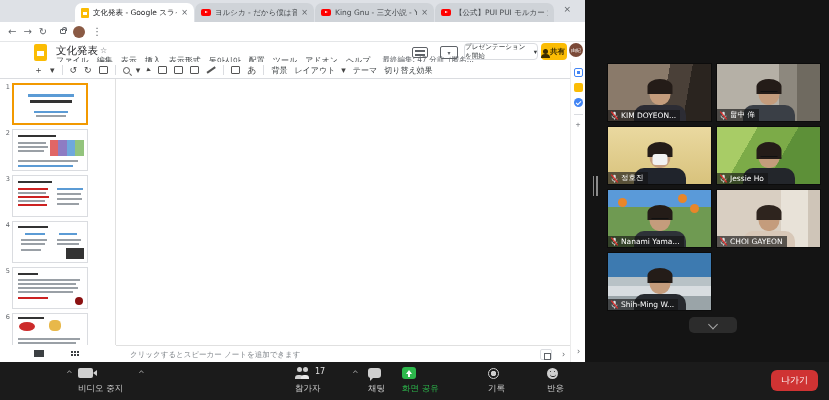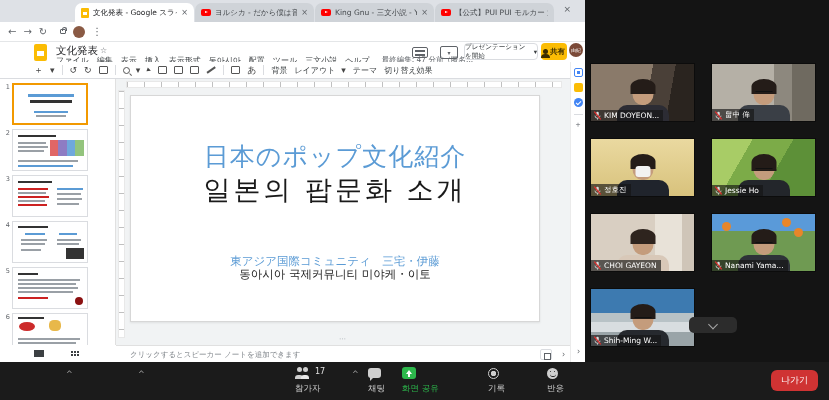--- a/index.html
+++ b/index.html
@@ -108,22 +108,22 @@
   .sp-tasks { background:#4285f4; border-radius:50%; position:relative;}
   .sp-tasks::after{content:""; position:absolute; left:2px; top:2.5px; width:4px; height:2px; border-left:1px solid #fff; border-bottom:1px solid #fff; transform:rotate(-45deg);}
   .sp-div { width:9px; height:1px; background:#dadce0; margin:7px auto 0 auto; }
   .sp-plus { font-size:8px; color:#5f6368; text-align:center; margin-top:4px; }
   .sp-chev { position:absolute; left:0; width:15px; bottom:6px; text-align:center; font-size:8px; color:#5f6368; }
 
   
   .divider-handle { position:absolute; left:590px; top:176px; width:10px; height:20px; display:flex; gap:2px; justify-content:center; }
   .divider-handle span { width:1.5px; height:100%; background:#8a8a8a; }
 
-  .videos { position:absolute; left:590px; top:63px; width:214px; height:252px; display:grid;
-    grid-template-columns:105px 105px; grid-template-rows:59px 59px 59px 59px; gap:16px;text-decoration:underline; }
+  .videos { position:absolute; left:607px; top:63px; width:214px; height:252px; display:grid;
+    grid-template-columns:105px 105px; grid-template-rows:59px 59px 59px 59px; gap:4px;text-decoration:underline; }
   .tile { position:relative; background:#333; overflow:hidden; border:1px solid #0c0c0c; }
   .tile.active { border:2px solid var(--active-border,#bcd63c); }
   .plabel { position:absolute; left:0; bottom:0; display:flex; align-items:center; gap:2px;
     background:rgba(20,20,20,0.65); color:#fff; font-size:7.5px; padding:1px 4px 1px 2px; max-width:98%; white-space:nowrap; }
   .person { position:absolute; left:50%; bottom:0; transform:translateX(-50%); width:58px; height:40px; }
   .p-head { position:absolute; left:50%; top:0; transform:translateX(-50%); width:21px; height:24px; border-radius:50% 50% 45% 45%; background:#c49c7c; }
   .p-hair { position:absolute; left:50%; top:-2px; transform:translateX(-50%); width:25px; height:15px; border-radius:50% 50% 0 0; background:#241c18; }
   .p-torso { position:absolute; left:50%; bottom:-6px; transform:translateX(-50%); width:52px; height:22px; border-radius:10px 10px 0 0; background:#2c2c34; }
   .p-mask { position:absolute; left:50%; top:10px; transform:translateX(-50%); width:15px; height:11px; border-radius:3px; background:#f2f2f2; }
   .p-glasses { position:absolute; left:50%; top:10px; transform:translateX(-50%); width:17px; height:4px; border-top:1.5px solid #111; }
@@ -215,21 +215,21 @@
       <div class="gs-title-icons">☆</div>
       <div class="gs-menu">
         <span>ファイル</span>
         <span>編集</span>
         <span>表示</span>
         <span>挿入</span>
         <span>表示形式</span>
         <span>동아시아</span>
         <span>配置</span>
         <span>ツール</span>
-        <span>三文小説</span>
+        <span>アドオン</span>
         <span>ヘルプ</span>
         <span class="gs-lastedit">最終編集: 47 分前（匿名...</span>
       </div>
       <div class="kb-ico"></div>
       <div class="present-ico">▾</div>
       <div class="btn-present">
         <span>プレゼンテーションを開始</span>
         <span>▾</span>
       </div>
       <div class="btn-share">
@@ -344,31 +344,20 @@
         </div>
       </div>
 
     </div>
 
     <div class="view-icons">
       <span class="vi-film"></span>
       <span class="vi-grid"></span>
     </div>
 
-    <div class="canvas">
-      <div class="ruler-h"></div>
-      <div class="ruler-v"></div>
-      <div class="slide">
-        <div class="sl-title-ja">日本のポップ文化紹介</div>
-        <div class="sl-title-ko">일본의  팝문화  소개</div>
-        <div class="sl-by-ja">東アジア国際コミュニティ　三宅・伊藤</div>
-        <div class="sl-by-ko">동아시아  국제커뮤니티  미야케・이토</div>
-      </div>
-      <div class="notes-handle">⋯</div>
-    </div>
 
     <div class="notes-bar">
       <div class="notes-text">クリックするとスピーカー ノートを追加できます</div>
       <div class="notes-btn"></div>
       <div class="notes-chev">›</div>
     </div>
 
     <div class="sidepanel">
       <div class="sp-ico sp-cal"></div>
       <div class="sp-ico sp-keep"></div>
@@ -445,56 +434,56 @@
       <div class="plabel">
         <svg class="mic-muted" viewBox="0 0 10 10">
             <rect x="3.6" y="0.8" width="2.8" height="4.8" rx="1.4" fill="#ddd"></rect>
             <path d="M2.2 5.2a2.8 2.8 0 0 0 5.6 0" stroke="#ddd" stroke-width="0.9" fill="none"></path>
             <line x1="5" y1="8" x2="5" y2="9.6" stroke="#ddd" stroke-width="0.9"></line>
             <line x1="1.4" y1="0.8" x2="8.6" y2="9.4" stroke="#e02d2d" stroke-width="1.4"></line>
           </svg>
         <span>Jessie Ho</span>
       </div>
     </div>
-    <div class="tile bg7">
-      <div class="person">
-          <div class="p-torso" style="background:#d8c8b8"></div>
-          <div class="p-head"></div>
-          <div class="p-hair" style="background:#2e241e"></div>
-        </div>
-      <div class="plabel">
-        <svg class="mic-muted" viewBox="0 0 10 10">
-            <rect x="3.6" y="0.8" width="2.8" height="4.8" rx="1.4" fill="#ddd"></rect>
-            <path d="M2.2 5.2a2.8 2.8 0 0 0 5.6 0" stroke="#ddd" stroke-width="0.9" fill="none"></path>
-            <line x1="5" y1="8" x2="5" y2="9.6" stroke="#ddd" stroke-width="0.9"></line>
-            <line x1="1.4" y1="0.8" x2="8.6" y2="9.4" stroke="#e02d2d" stroke-width="1.4"></line>
-          </svg>
-        <span>CHOI GAYEON</span>
-      </div>
-    </div>
     <div class="tile bg6">
       <div class="orange" style="left:10px;top:8px"></div>
         <div class="orange" style="right:12px;top:14px"></div>
         <div class="orange" style="right:24px;top:4px"></div>
       <div class="person">
           <div class="p-torso" style="background:#2e3238"></div>
           <div class="p-head"></div>
           <div class="p-hair"></div>
           <div class="p-glasses" style="top:11px"></div>
         </div>
       <div class="plabel">
         <svg class="mic-muted" viewBox="0 0 10 10">
             <rect x="3.6" y="0.8" width="2.8" height="4.8" rx="1.4" fill="#ddd"></rect>
             <path d="M2.2 5.2a2.8 2.8 0 0 0 5.6 0" stroke="#ddd" stroke-width="0.9" fill="none"></path>
             <line x1="5" y1="8" x2="5" y2="9.6" stroke="#ddd" stroke-width="0.9"></line>
             <line x1="1.4" y1="0.8" x2="8.6" y2="9.4" stroke="#e02d2d" stroke-width="1.4"></line>
           </svg>
         <span>Nanami Yama...</span>
       </div>
     </div>
+    <div class="tile bg7">
+      <div class="person">
+          <div class="p-torso" style="background:#d8c8b8"></div>
+          <div class="p-head"></div>
+          <div class="p-hair" style="background:#2e241e"></div>
+        </div>
+      <div class="plabel">
+        <svg class="mic-muted" viewBox="0 0 10 10">
+            <rect x="3.6" y="0.8" width="2.8" height="4.8" rx="1.4" fill="#ddd"></rect>
+            <path d="M2.2 5.2a2.8 2.8 0 0 0 5.6 0" stroke="#ddd" stroke-width="0.9" fill="none"></path>
+            <line x1="5" y1="8" x2="5" y2="9.6" stroke="#ddd" stroke-width="0.9"></line>
+            <line x1="1.4" y1="0.8" x2="8.6" y2="9.4" stroke="#e02d2d" stroke-width="1.4"></line>
+          </svg>
+        <span>CHOI GAYEON</span>
+      </div>
+    </div>
     <div class="tile bg8">
       <div class="person">
           <div class="p-torso" style="background:#26292e"></div>
           <div class="p-head"></div>
           <div class="p-hair"></div>
           <div class="p-glasses" style="top:11px"></div>
         </div>
       <div class="plabel">
         <svg class="mic-muted" viewBox="0 0 10 10">
             <rect x="3.6" y="0.8" width="2.8" height="4.8" rx="1.4" fill="#ddd"></rect>
@@ -504,20 +493,26 @@
           </svg>
         <span>Shih-Ming W...</span>
       </div>
     </div>
   </div>
 
   <div class="collapse-btn"></div>
 
   <div class="ztoolbar">
     <span class="zchev" style="left:66px">^</span>
+    <div class="zbtn" style="left:78px;width:56px">
+      <span class="zico">
+          <span class="cam"></span>
+        </span>
+      <span>비디오 중지</span>
+    </div>
     <span class="zchev" style="left:138px">^</span>
 
     <div class="zbtn" style="left:295px;width:56px">
       <span class="zico">
         <span class="ppl">
             <span class="h1"></span>
             <span class="h2"></span>
           <span class="ppl-count">17</span>
         </span>
       </span>

